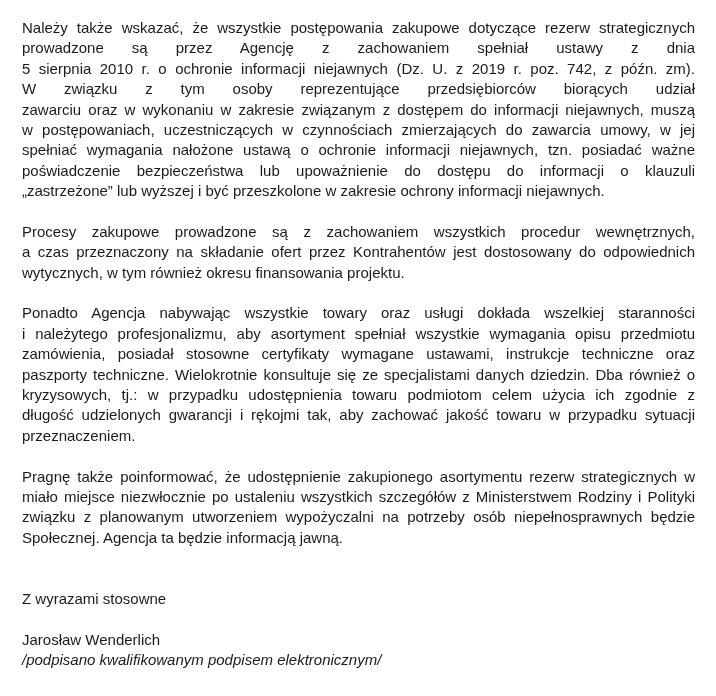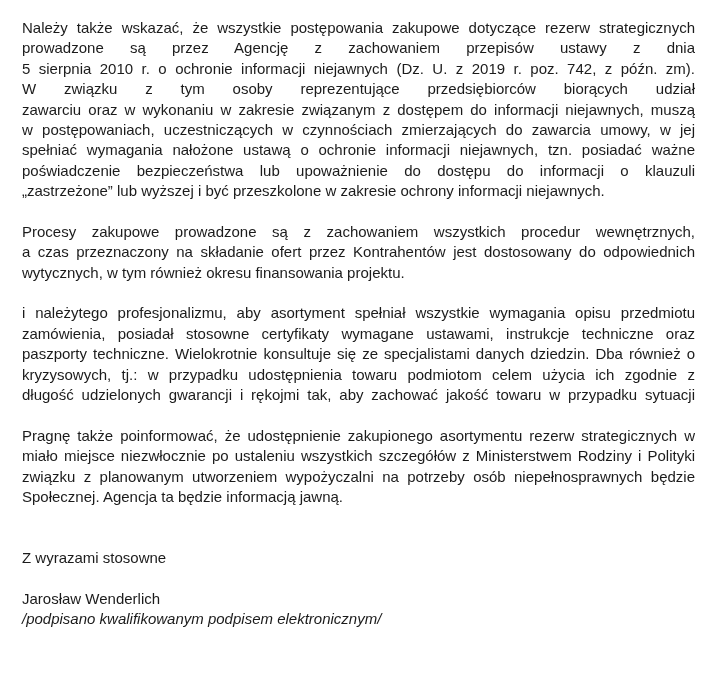--- a/index.html
+++ b/index.html
@@ -50,40 +50,42 @@
     font-style: italic;
   }
 </style>
 </head>
 <body>
 
 <div class="page">
   <div id="letter-body">
       <div class="paragraph">
         <div class="line">Należy także wskazać, że wszystkie postępowania zakupowe dotyczące rezerw strategicznych</div>
-        <div class="line">prowadzone są przez Agencję z zachowaniem przepisów ustawy z dnia</div>
+        <div class="line">prowadzone są przez Agencję z zachowaniem spełniał ustawy z dnia</div>
         <div class="line">5 sierpnia 2010 r. o ochronie informacji niejawnych (Dz. U. z 2019 r. poz. 742, z późn. zm).</div>
         <div class="line">W związku z tym osoby reprezentujące przedsiębiorców biorących udział</div>
         <div class="line">zawarciu oraz w wykonaniu w zakresie związanym z dostępem do informacji niejawnych, muszą</div>
         <div class="line">w postępowaniach, uczestniczących w czynnościach zmierzających do zawarcia umowy, w jej</div>
         <div class="line">spełniać wymagania nałożone ustawą o ochronie informacji niejawnych, tzn. posiadać ważne</div>
         <div class="line">poświadczenie bezpieczeństwa lub upoważnienie do dostępu do informacji o klauzuli</div>
         <div class="line last">„zastrzeżone” lub wyższej i być przeszkolone w zakresie ochrony informacji niejawnych.</div>
       </div>
       <div class="paragraph">
         <div class="line">Procesy zakupowe prowadzone są z zachowaniem wszystkich procedur wewnętrznych,</div>
         <div class="line">a czas przeznaczony na składanie ofert przez Kontrahentów jest dostosowany do odpowiednich</div>
         <div class="line last">wytycznych, w tym również okresu finansowania projektu.</div>
       </div>
       <div class="paragraph">
+        <div class="line">Ponadto Agencja nabywając wszystkie towary oraz usługi dokłada wszelkiej staranności</div>
         <div class="line">i należytego profesjonalizmu, aby asortyment spełniał wszystkie wymagania opisu przedmiotu</div>
         <div class="line">zamówienia, posiadał stosowne certyfikaty wymagane ustawami, instrukcje techniczne oraz</div>
         <div class="line">paszporty techniczne. Wielokrotnie konsultuje się ze specjalistami danych dziedzin. Dba również o</div>
         <div class="line">kryzysowych, tj.: w przypadku udostępnienia towaru podmiotom celem użycia ich zgodnie z</div>
         <div class="line">długość udzielonych gwarancji i rękojmi tak, aby zachować jakość towaru w przypadku sytuacji</div>
+        <div class="line last">przeznaczeniem.</div>
       </div>
       <div class="paragraph">
         <div class="line">Pragnę także poinformować, że udostępnienie zakupionego asortymentu rezerw strategicznych w</div>
         <div class="line">miało miejsce niezwłocznie po ustaleniu wszystkich szczegółów z Ministerstwem Rodziny i Polityki</div>
         <div class="line">związku z planowanym utworzeniem wypożyczalni na potrzeby osób niepełnosprawnych będzie</div>
         <div class="line last">Społecznej. Agencja ta będzie informacją jawną.</div>
       </div>
     </div>
   <div class="closing">Z wyrazami stosowne</div>
   <div class="sig-name">Jarosław Wenderlich</div>

